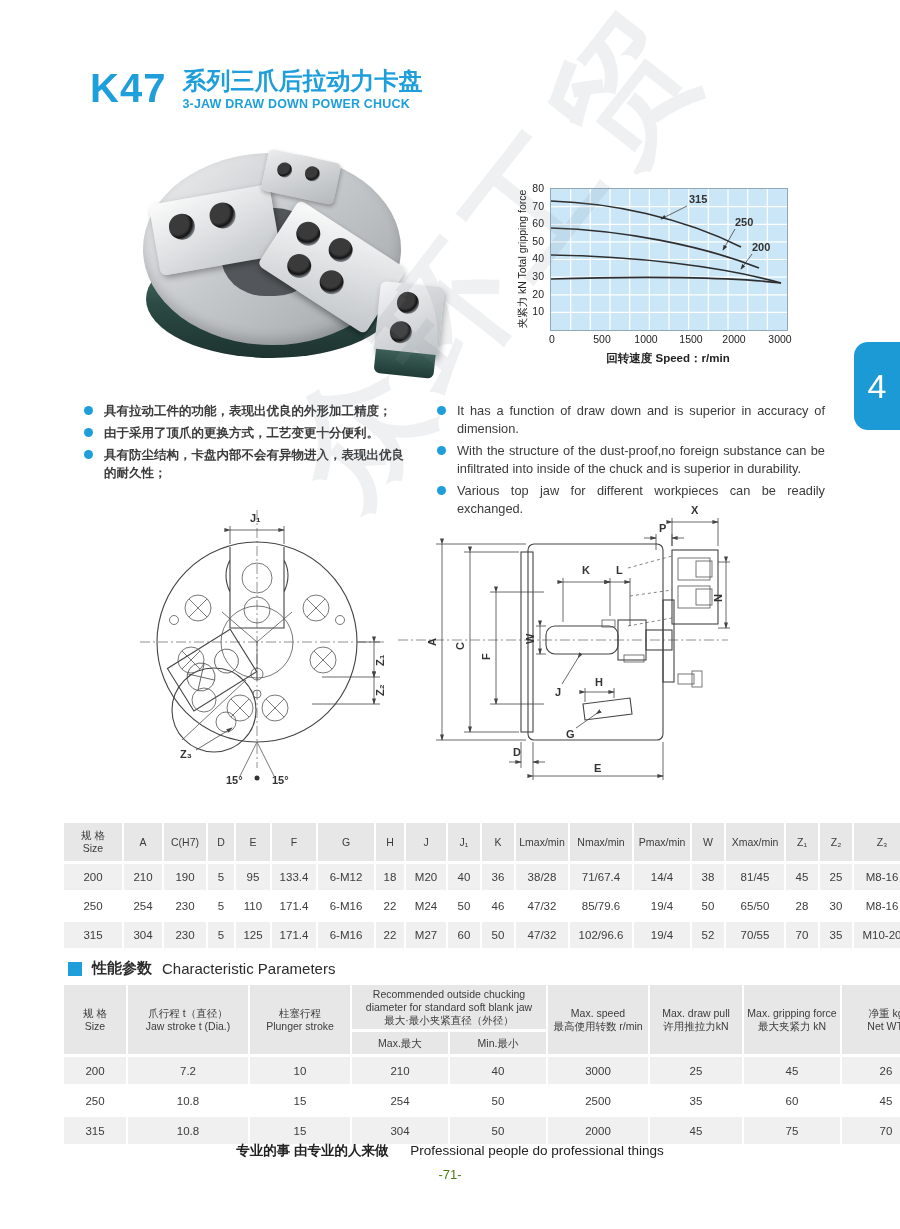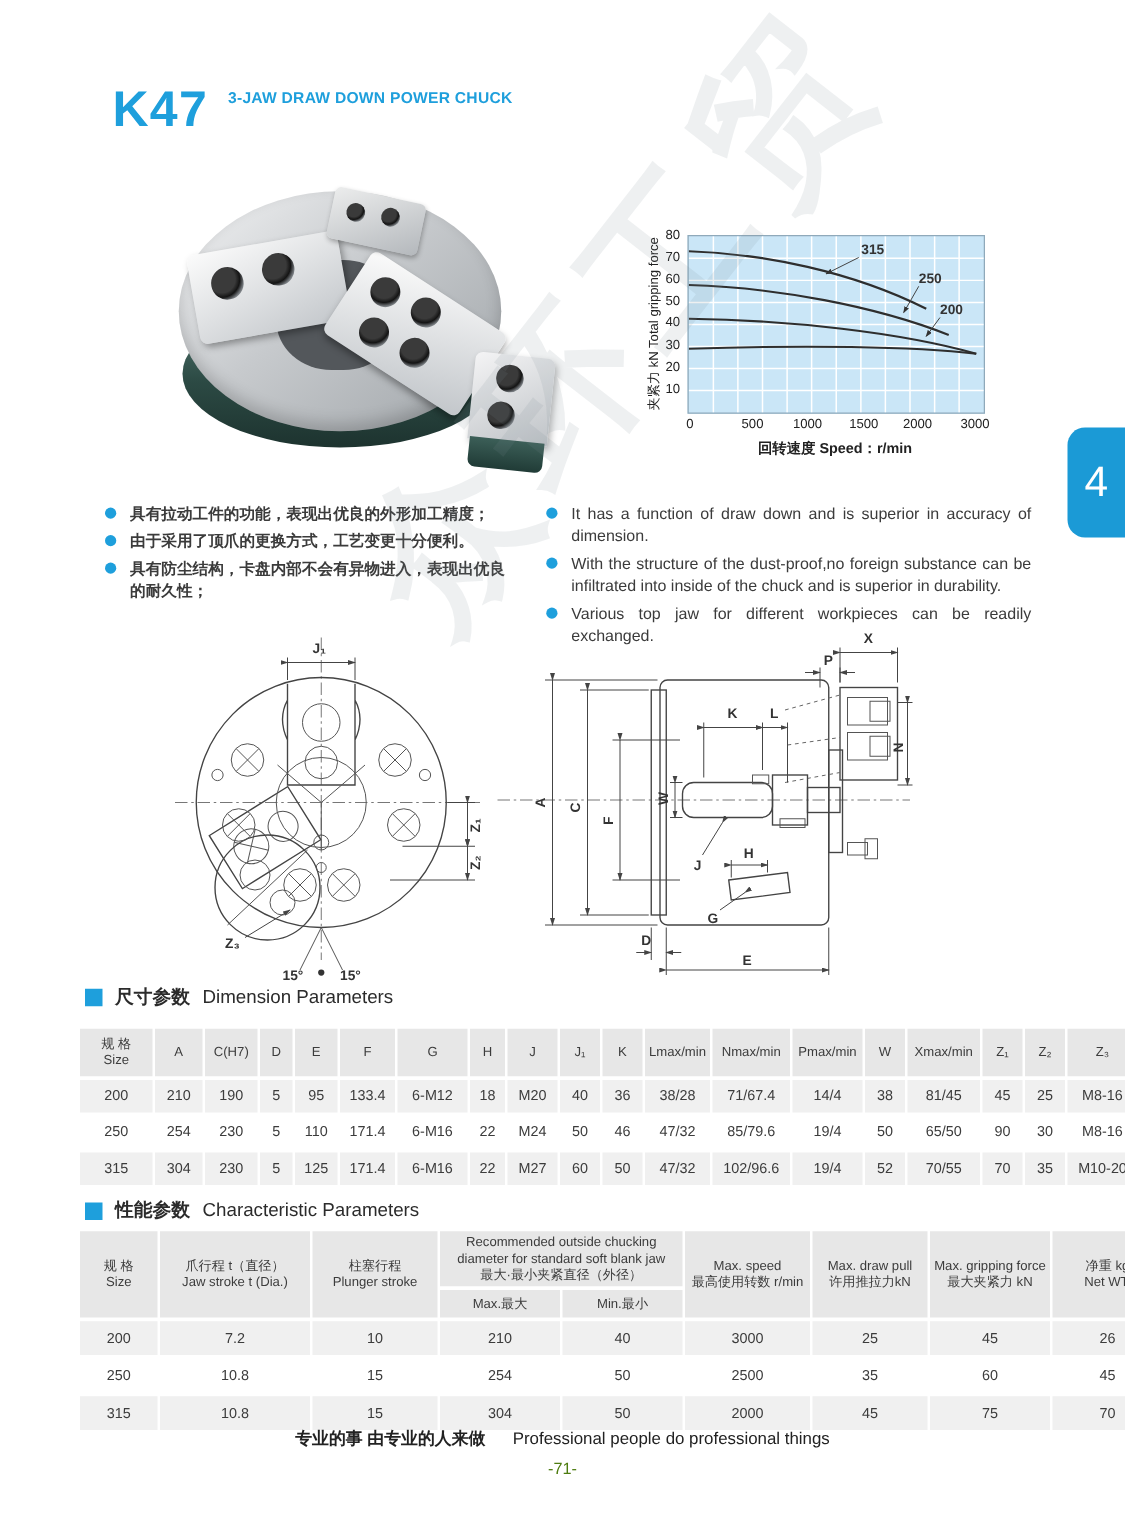--- a/index.html
+++ b/index.html
@@ -98,20 +98,21 @@
   .footer .pageno{font-size:13px;margin-top:7px;color:#4d7c0f;}
 </style>
 </head>
 <body>
 
 <div class="page">
 
   <div class="hdr">
     <div class="model">K47</div>
     <div class="titles">
+      <div class="t-cn">系列三爪后拉动力卡盘</div>
       <div class="t-en">3-JAW DRAW DOWN POWER CHUCK</div>
     </div>
   </div>
 
   <div class="side-tab">4</div>
 
   <div class="photo">
     <div class="ph-band"></div>
     <div class="ph-face"></div>
     <div class="ph-center"></div>
@@ -431,25 +432,20 @@
     </g>
 
     <g>
       <line class="dim" x1="155" y1="276" x2="155" y2="288"></line>
         <line class="dim" x1="285" y1="250" x2="285" y2="288"></line>
       <line class="dim" x1="155" y1="284" x2="285" y2="284" marker-start="url(#arrS)" marker-end="url(#arrS)"></line>
       <text x="216" y="280">E</text>
     </g>
   </svg>
 
-  <div class="sec-title" style="top:788px">
-    <span class="sec-sq"></span>
-    <span class="sec-cn">尺寸参数</span>
-    <span class="sec-en">Dimension Parameters</span>
-  </div>
   <table class="tbl dim-tbl">
     <colgroup>
       <col style="width:58px">
         <col style="width:38px">
         <col style="width:42px">
         <col style="width:26px">
       <col style="width:34px">
         <col style="width:44px">
         <col style="width:56px">
         <col style="width:28px">
@@ -521,21 +517,21 @@
           <td>6-M16</td>
           <td>22</td>
           <td>M24</td>
           <td>50</td>
           <td>46</td>
           <td>47/32</td>
           <td>85/79.6</td>
           <td>19/4</td>
           <td>50</td>
           <td>65/50</td>
-          <td>90</td>
+          <td>28</td>
           <td>30</td>
           <td>M8-16</td>
         </tr>
         <tr>
           <td>315</td>
           <td>304</td>
           <td>230</td>
           <td>5</td>
           <td>125</td>
           <td>171.4</td>

